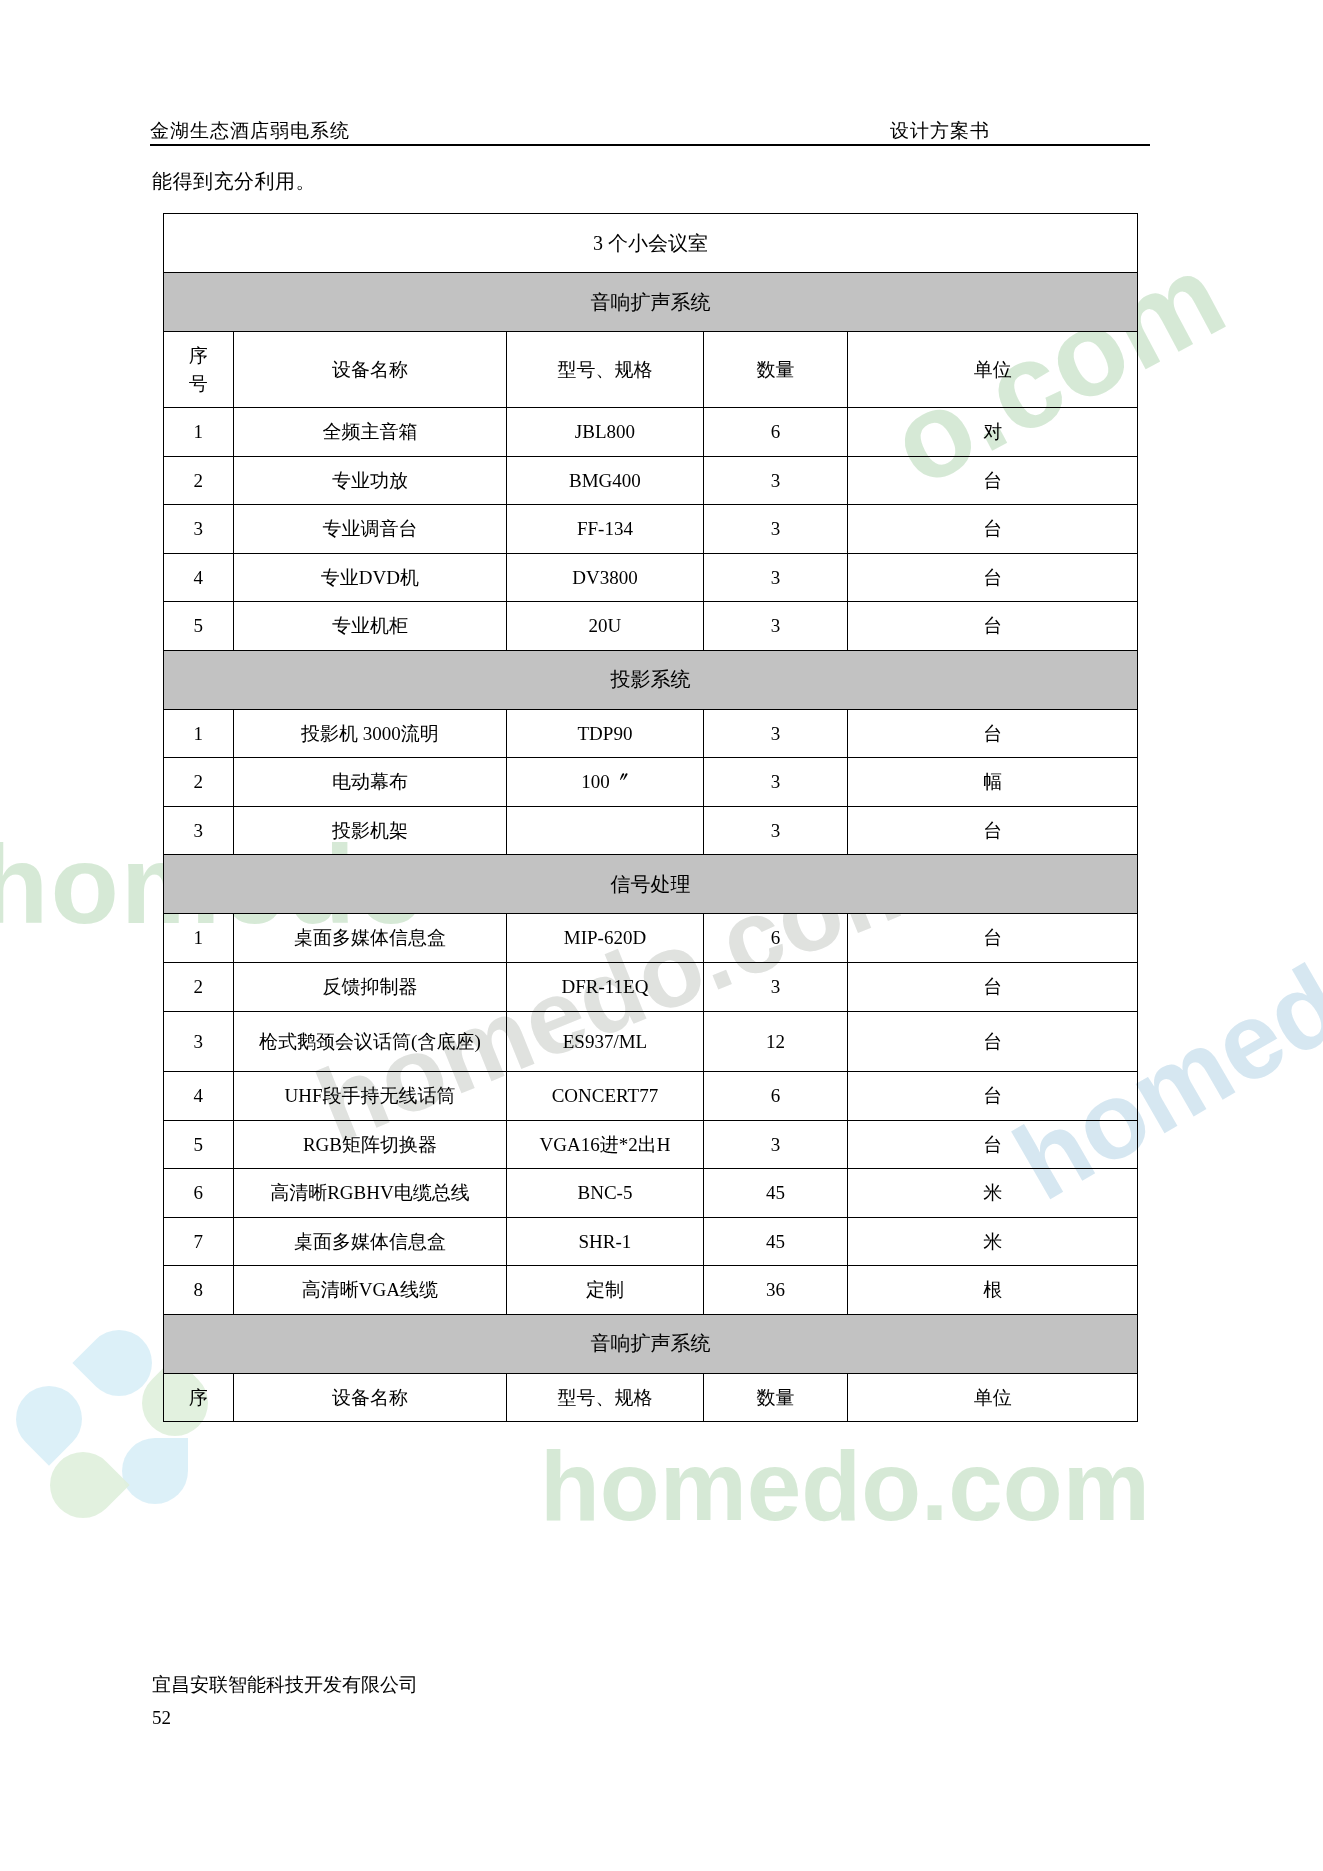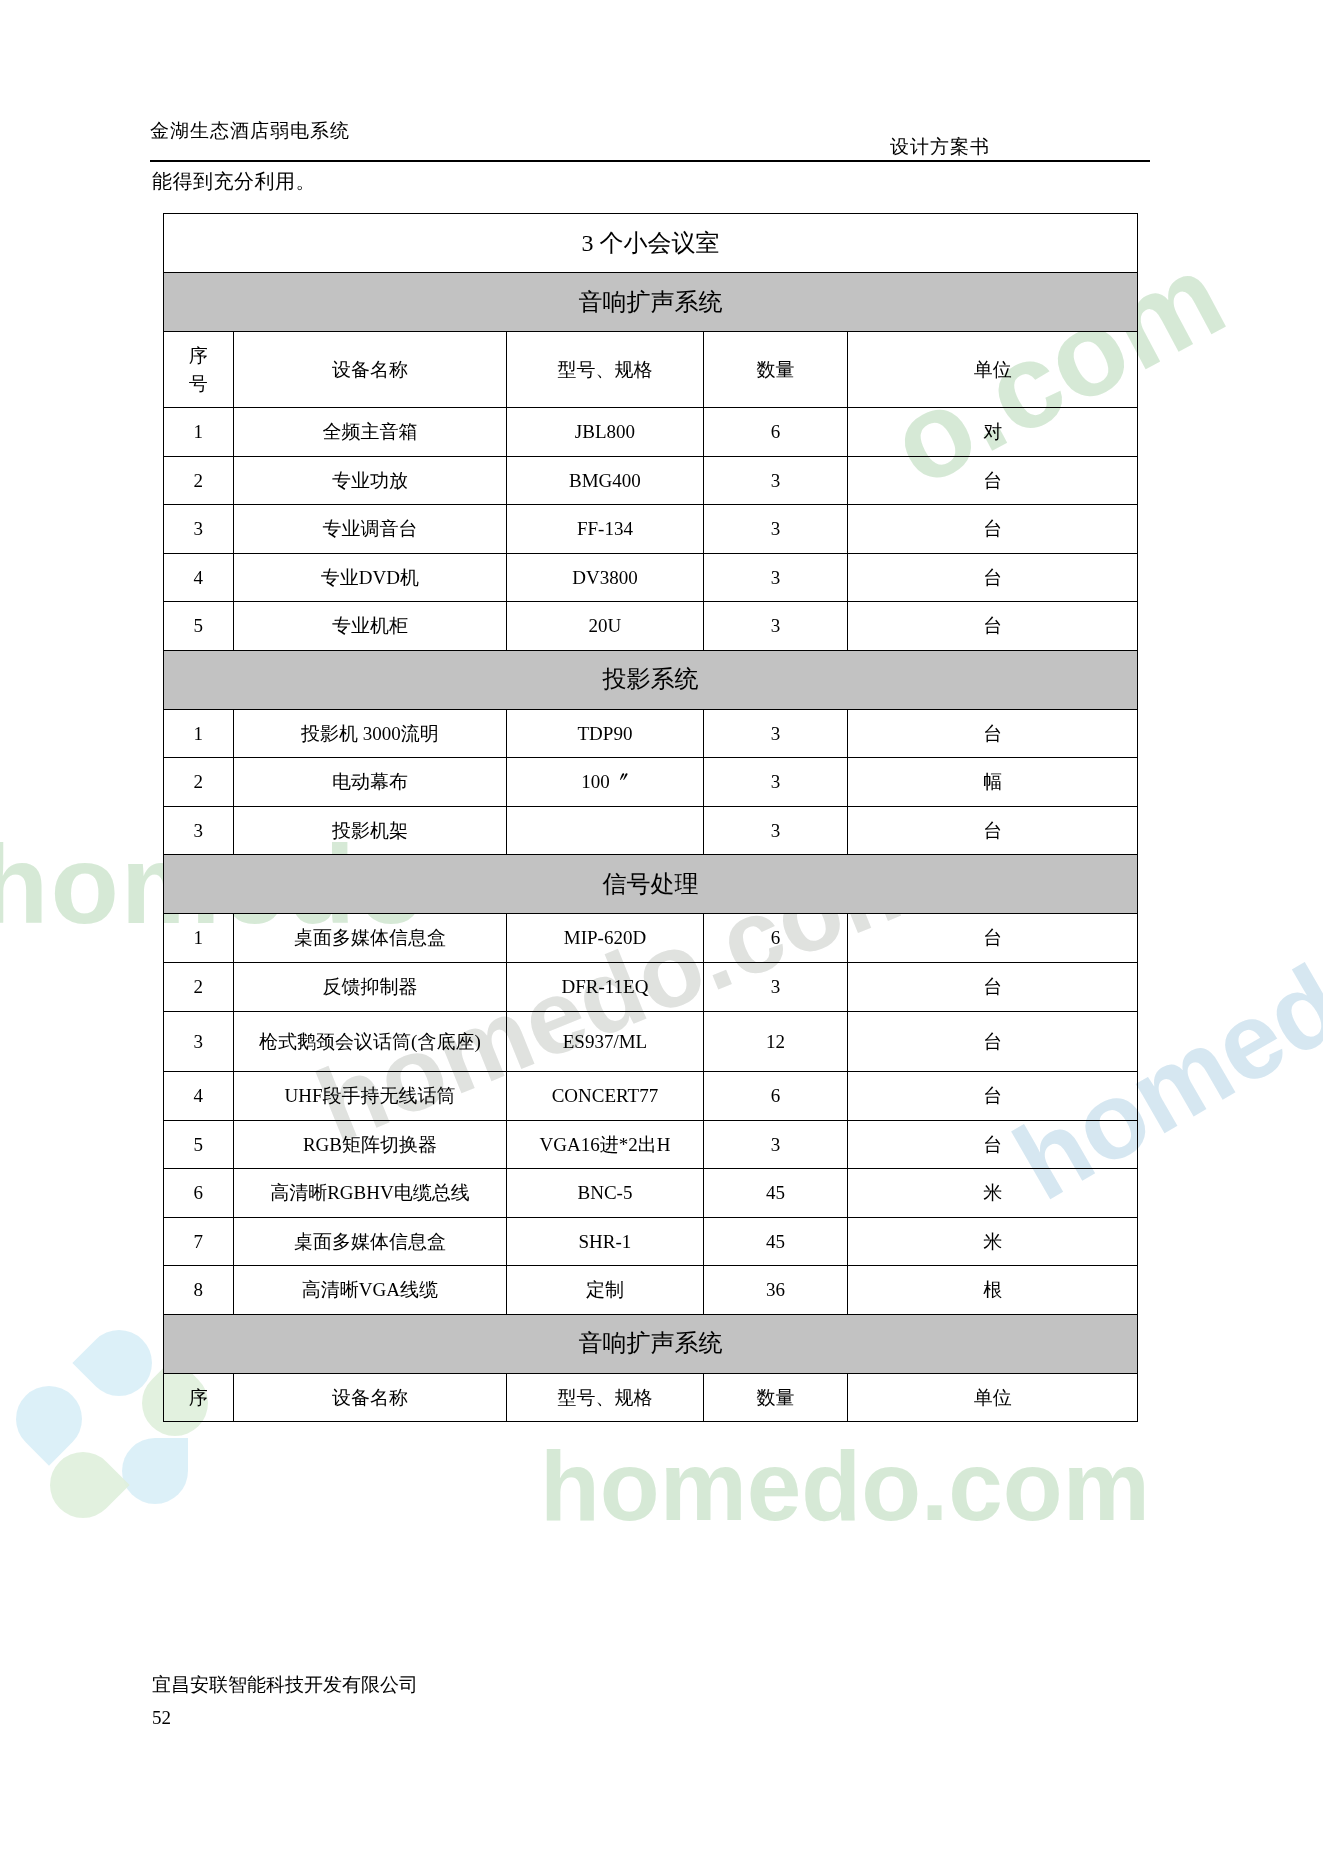--- a/index.html
+++ b/index.html
@@ -65,21 +65,21 @@
     position: absolute;
     left: 150px;
     top: 118px;
     width: 1000px;
     display: flex;
     justify-content: space-between;
     font-size: 19px;
     border-bottom: 2px solid #000;
   }
   .header .left { letter-spacing: 1px; }
-  .header .right { letter-spacing: 1px; padding-right: 160px; margin-top: 16px; }
+  .header .right { letter-spacing: 1px; padding-right: 160px; }
   
   .para {
     position: absolute;
     left: 152px;
     top: 168px;
     font-size: 20px;
     letter-spacing: .5px;
   }
   
   table.doc {
@@ -94,21 +94,21 @@
   table.doc td {
     border: 1px solid #000;
     text-align: center;
     padding: 10px 4px;
     line-height: 1.45;
   }
   td.section {
     background: #c2c2c2;
     text-align: left;
     padding-left: 14px;
-    font-size: 24px;
+    font-size: 20px;
     height: 38px;
   }
   td.section.plain {
     background: transparent;
   }
   .c-no    { width: 62px; }
   .c-name  { width: 272px; }
   .c-model { width: 190px; }
   .c-qty   { width: 140px; }
   .c-unit  { width: 170px; }

